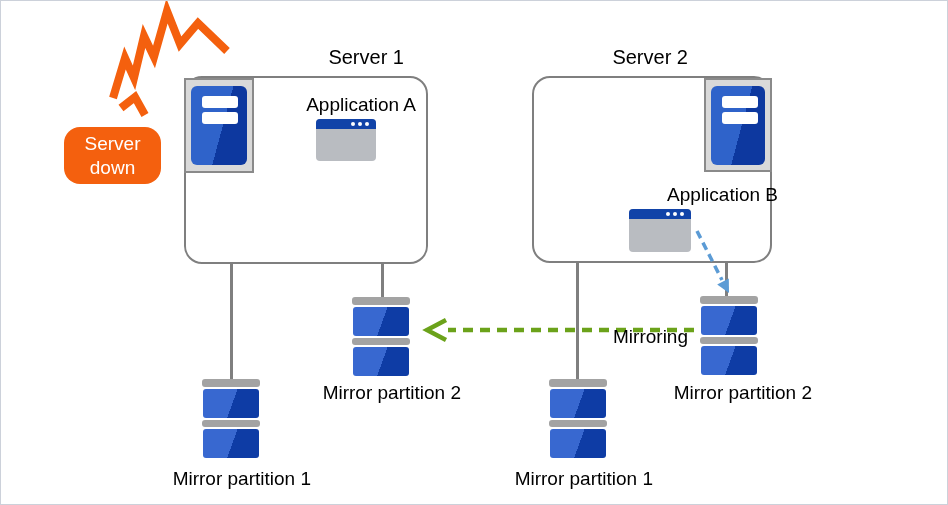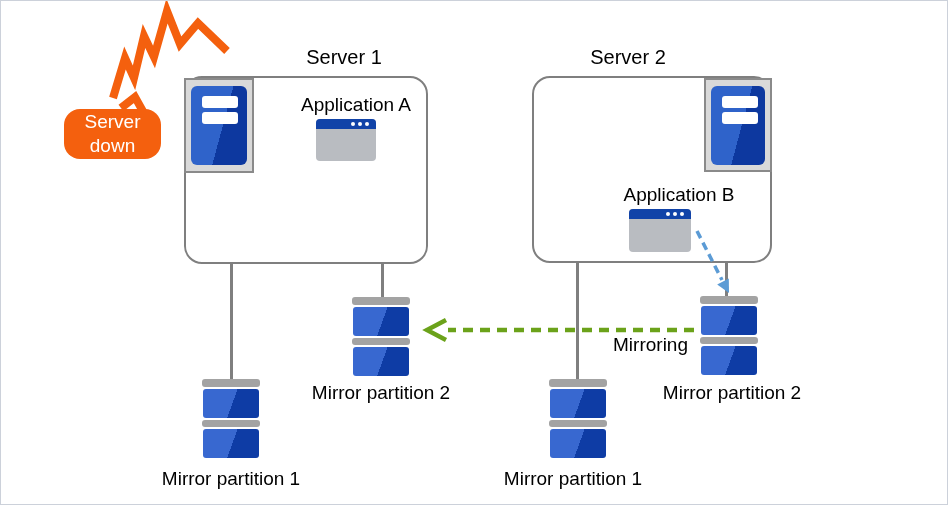--- a/index.html
+++ b/index.html
@@ -1,34 +1,34 @@
 <!DOCTYPE html>
 <html><head>
 <meta charset="utf-8">
 <style>
   html,body{margin:0;padding:0;background:#fff;font-family:"Liberation Sans",sans-serif;}
   #canvas{position:relative;width:948px;height:505px;background:#fff;border:1px solid #ccd1da;box-sizing:border-box;overflow:hidden;}
-  .lbl{position:absolute;font-size:19px;color:#000;text-align:center;white-space:nowrap;}
+  .lbl{position:absolute;font-size:19px;color:#000;text-align:right;white-space:nowrap;}
   .srv-box{position:absolute;background:#fff;border:2.5px solid #7f7f7f;border-radius:18px;box-sizing:border-box;}
   .vline{position:absolute;width:3px;background:#7f7f7f;}
   
   .frame{position:absolute;background:#d9d9d9;border:2px solid #8a8a8a;box-sizing:border-box;}
   .tower{position:absolute;border-radius:6px;background:linear-gradient(105deg,#2f63ca 55%,#0d389f 55%);}
   .slot{position:absolute;left:11px;width:36px;height:12px;background:#fff;border-radius:3px;}
   
   .win{position:absolute;background:#b9bcc1;border-radius:4px;}
   .tbar{position:absolute;top:0;left:0;right:0;height:10px;background:#1143a8;border-radius:4px 4px 0 0;}
   .dots{position:absolute;top:3px;right:7px;width:4px;height:4px;border-radius:50%;background:#fff;box-shadow:-7px 0 0 #fff,-14px 0 0 #fff;}
   
   .mp{position:absolute;width:56px;}
   .mp .cap{height:8px;background:#a3a3a3;border-radius:3px;margin:0 -1px 2px -1px;}
   .mp .bar{height:7px;background:#a3a3a3;border-radius:3px;margin:2px -1px 2px -1px;}
   .mp .disk{height:29px;border-radius:3px;background:linear-gradient(110deg,#3868d0 52%,#0e3ca5 52%);}
   
-  .badge{position:absolute;left:63px;top:108px;width:97px;height:50px;background:#f4600e;border-radius:16px;
+  .badge{position:absolute;left:63px;top:126px;width:97px;height:57px;background:#f4600e;border-radius:16px;
          color:#fff;font-size:19px;line-height:24px;display:flex;align-items:center;text-align:center;}
   svg{position:absolute;overflow:visible;}
 </style>
 </head>
 <body>
 
 <div id="canvas">
 
   <svg style="left:100px;top:0;" width="140" height="125" viewBox="0 0 140 125">
     <polyline points="12,97 24,57 33,77 43,35 53,56 66,10 79,43 97,22 126,50" fill="none" stroke="#f4600e" stroke-width="8" stroke-linejoin="miter" stroke-miterlimit="10"></polyline>
@@ -54,21 +54,21 @@
   </div>
 
   <div class="lbl" style="left:567px;top:45px;width:120px;font-size:20px;">Server 2</div>
   <div class="srv-box" style="left:531px;top:75px;width:240px;height:187px;"></div>
   <div class="frame" style="left:703px;top:77px;width:68px;height:94px;">
     <div class="tower" style="left:5px;top:6px;width:54px;height:79px;">
       <div class="slot" style="top:10px;"></div>
       <div class="slot" style="top:26px;"></div>
     </div>
   </div>
-  <div class="lbl" style="left:618px;top:183px;width:120px;">Application B</div>
+  <div class="lbl" style="left:657px;top:183px;width:120px;">Application B</div>
   <div class="win" style="left:628px;top:208px;width:62px;height:43px;">
     <div class="tbar"></div>
     <div class="dots"></div>
   </div>
 
   <div class="vline" style="left:229px;top:263px;height:116px;"></div>
   <div class="vline" style="left:380px;top:263px;height:34px;"></div>
   <div class="vline" style="left:575px;top:261px;height:118px;"></div>
   <div class="vline" style="left:724px;top:261px;height:35px;"></div>
 
@@ -99,20 +99,20 @@
 
   <div class="lbl" style="left:300px;top:381px;width:160px;">Mirror partition 2</div>
   <div class="lbl" style="left:150px;top:467px;width:160px;">Mirror partition 1</div>
   <div class="lbl" style="left:492px;top:467px;width:160px;">Mirror partition 1</div>
   <div class="lbl" style="left:651px;top:381px;width:160px;">Mirror partition 2</div>
 
   <svg style="left:415px;top:315px;" width="295" height="30" viewBox="0 0 295 30">
     <line x1="278" y1="14" x2="32" y2="14" stroke="#6ba21a" stroke-width="4.5" stroke-dasharray="10 7"></line>
     <path d="M30,4 L11,14 L30,24" fill="none" stroke="#6ba21a" stroke-width="4.5" stroke-linejoin="miter"></path>
   </svg>
-  <div class="lbl" style="left:565px;top:333px;width:122px;text-align:right;">Mirroring</div>
+  <div class="lbl" style="left:565px;top:325px;width:122px;text-align:right;">Mirroring</div>
 
   <svg style="left:690px;top:225px;" width="48" height="72" viewBox="0 0 48 72">
     <line x1="6" y1="5" x2="31" y2="54" stroke="#5b9bd5" stroke-width="3.5" stroke-dasharray="8 5"></line>
     <polygon points="38,67 26.2,58.5 37.8,52.5" fill="#5b9bd5"></polygon>
   </svg>
 
 </div>
 
 </body></html>

